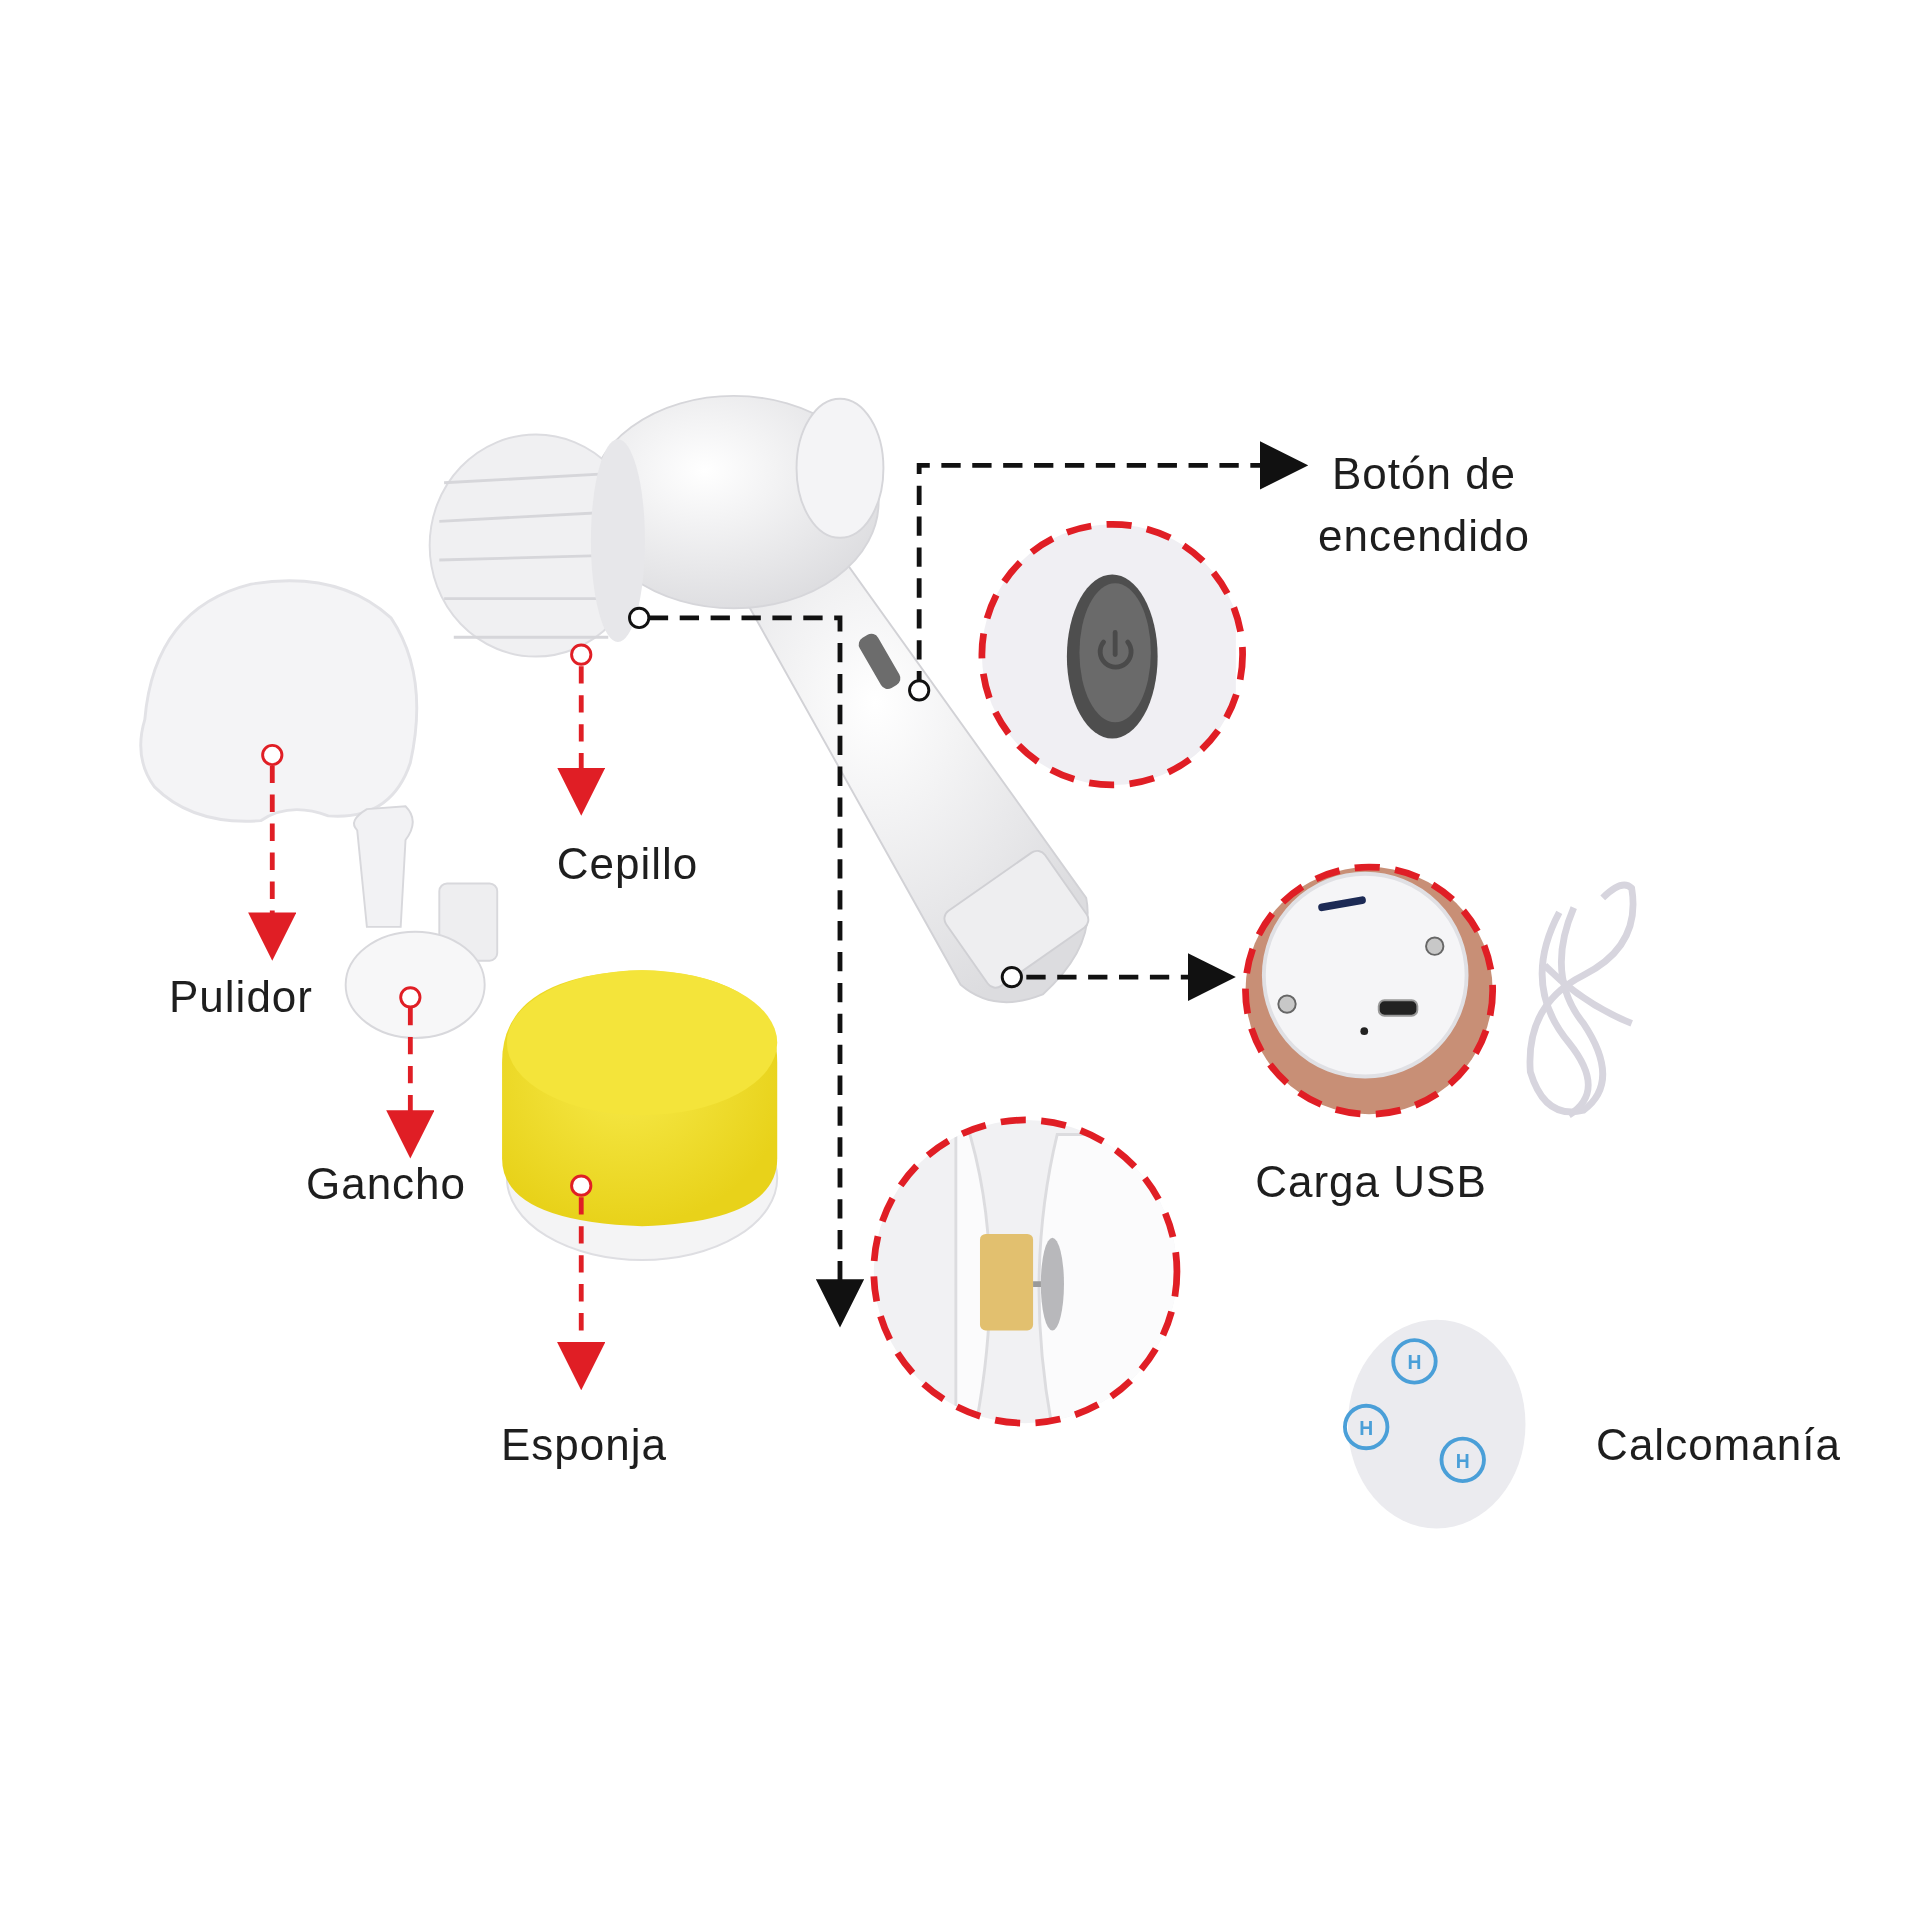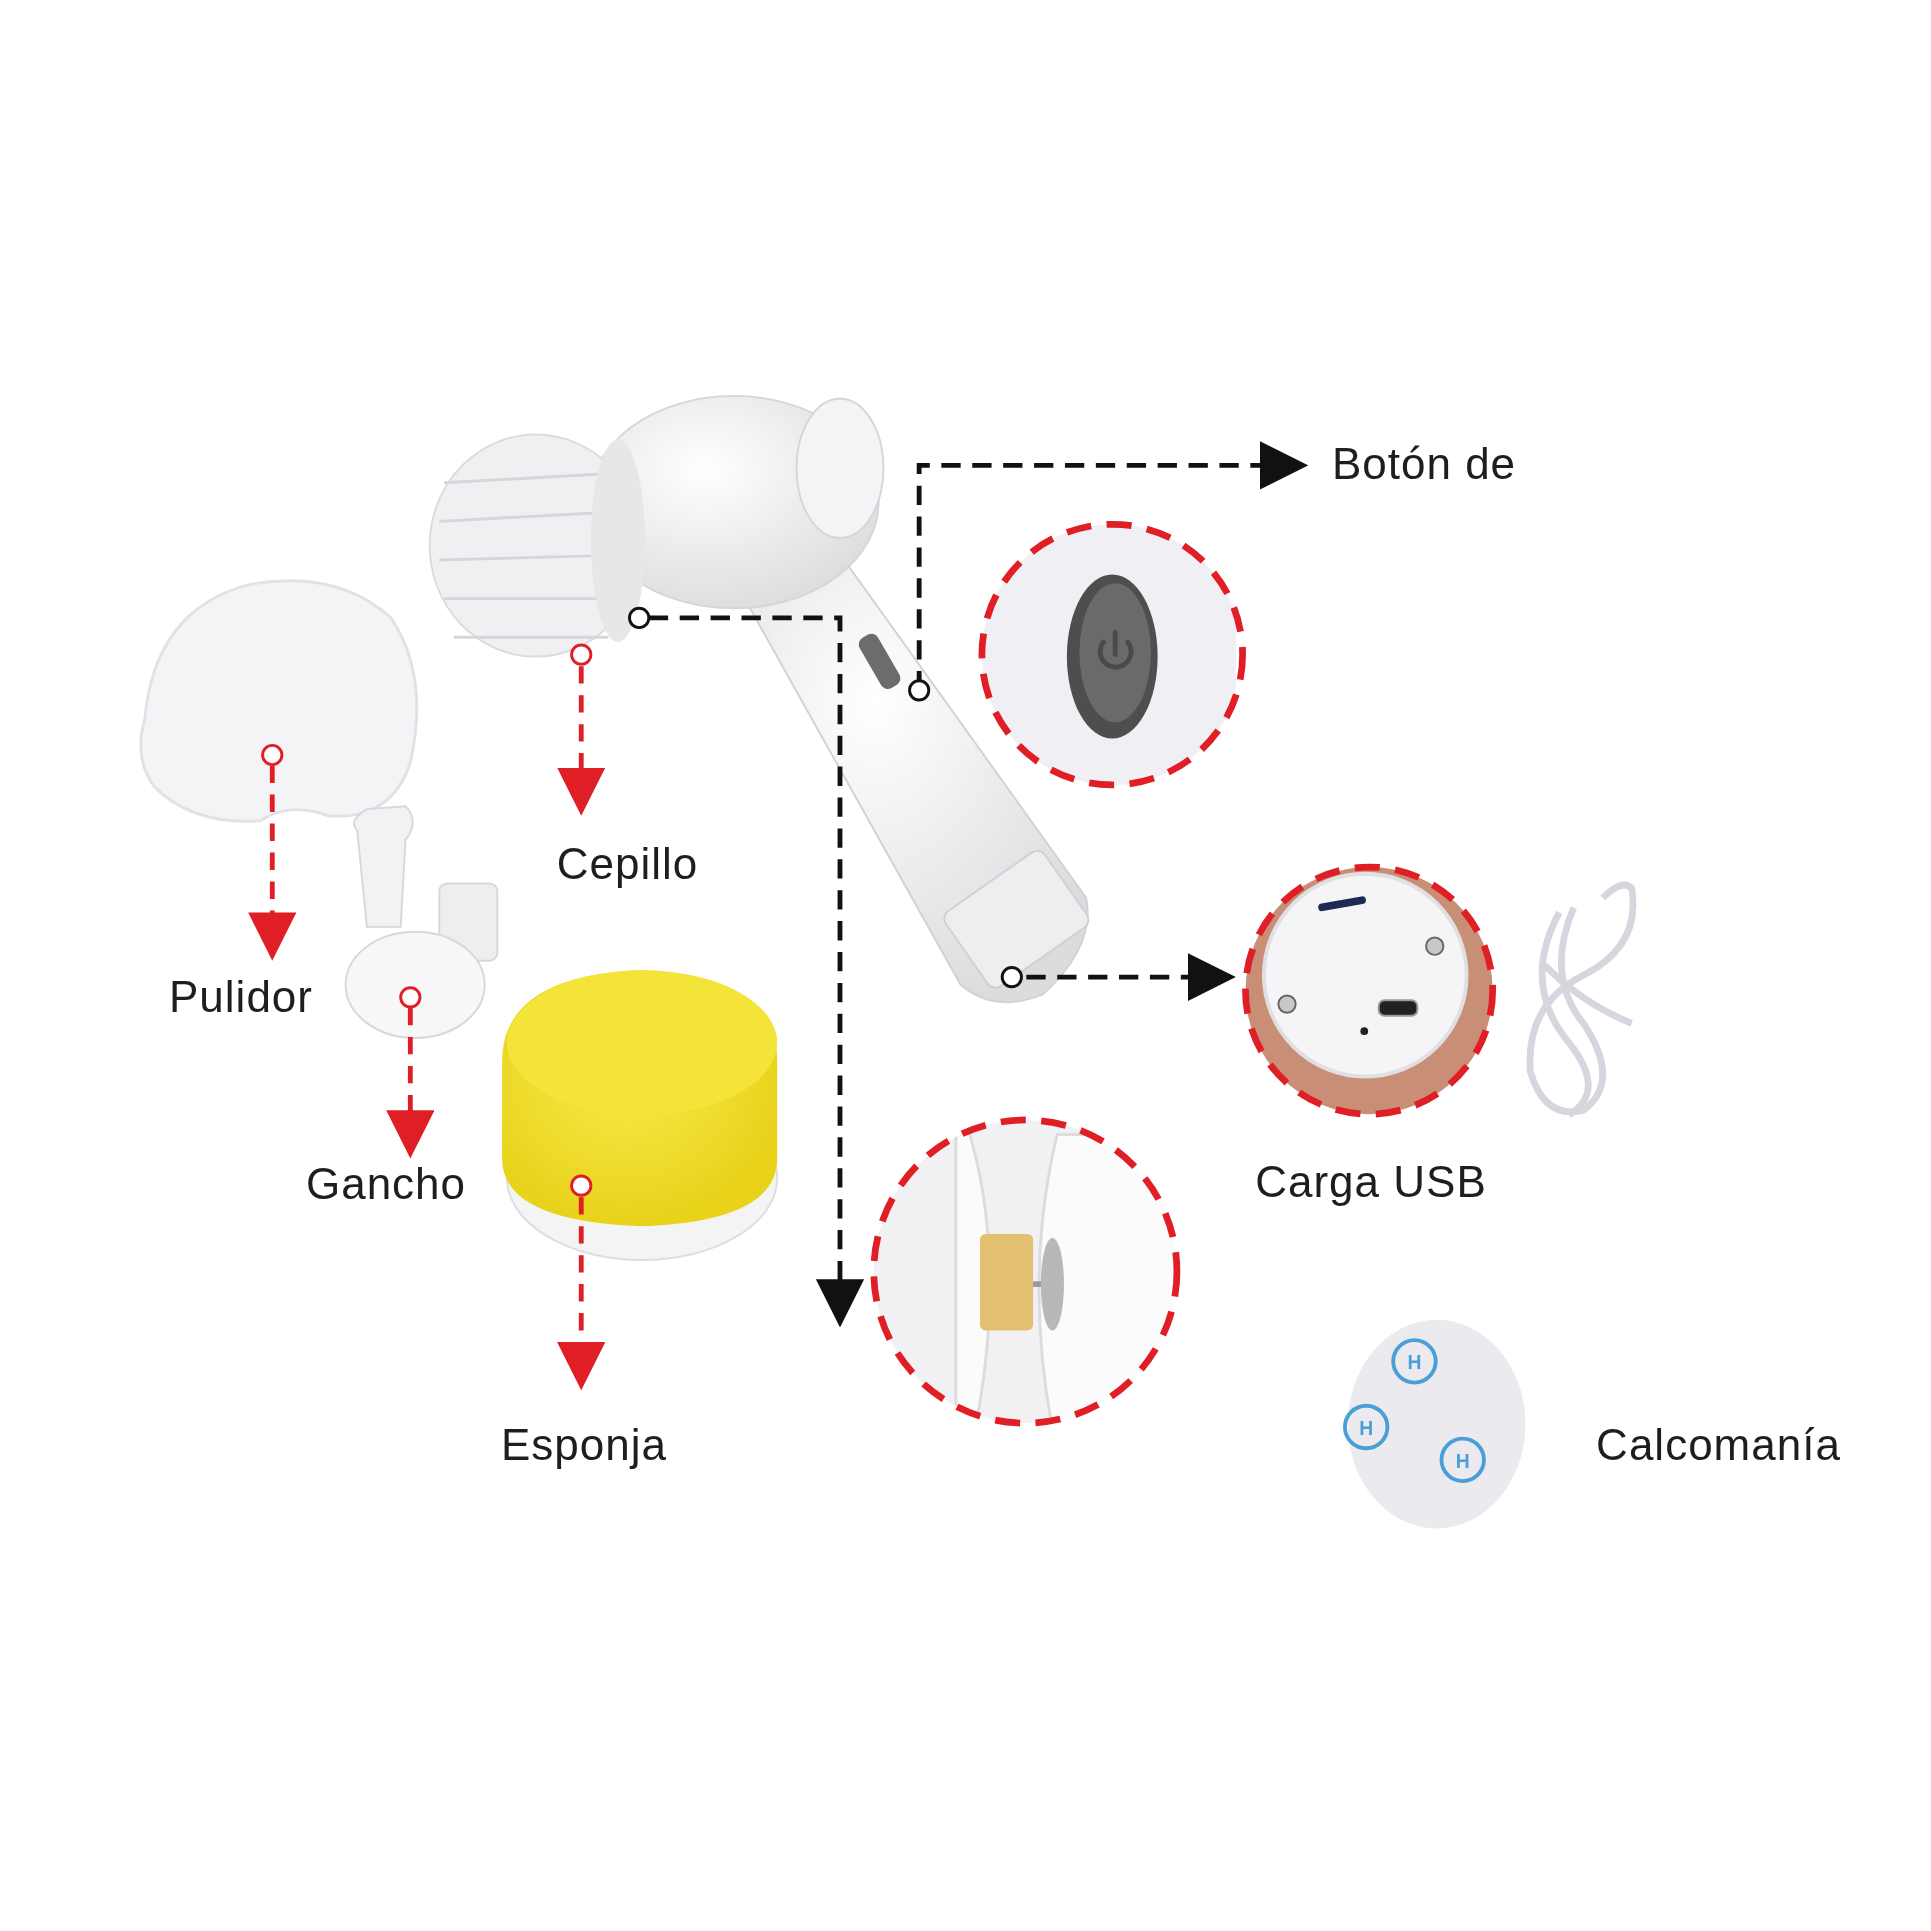--- a/index.html
+++ b/index.html
@@ -140,22 +140,23 @@
     <line x1="602" y1="690" x2="602" y2="820" marker-end="url(#arrowRed)"></line>
     <line x1="425" y1="1044" x2="425" y2="1175" marker-end="url(#arrowRed)"></line>
     <line x1="602" y1="1240" x2="602" y2="1415" marker-end="url(#arrowRed)"></line>
   </g>
   <circle cx="282" cy="782" r="10" fill="#fff" stroke="#e01e25" stroke-width="3"></circle>
   <circle cx="602" cy="678" r="10" fill="#fff" stroke="#e01e25" stroke-width="3"></circle>
   <circle cx="425" cy="1033" r="10" fill="#fff" stroke="#e01e25" stroke-width="3"></circle>
   <circle cx="602" cy="1228" r="10" fill="#fff" stroke="#e01e25" stroke-width="3"></circle>
 </svg>
 
-<div class="label" style="left:1279px;top:433px;width:290px;">
+<div class="label" style="left:1279px;top:443px;width:290px;">
   <div>Botón de</div>
+  <div>encendido</div>
 </div>
 
 <div class="label" style="left:502px;top:809px;width:251px;margin-top:24px;">
   <div>Cepillo</div>
 </div>
 
 <div class="label" style="left:135px;top:966px;width:212px;">
   <div>Pulidor</div>
 </div>
 

